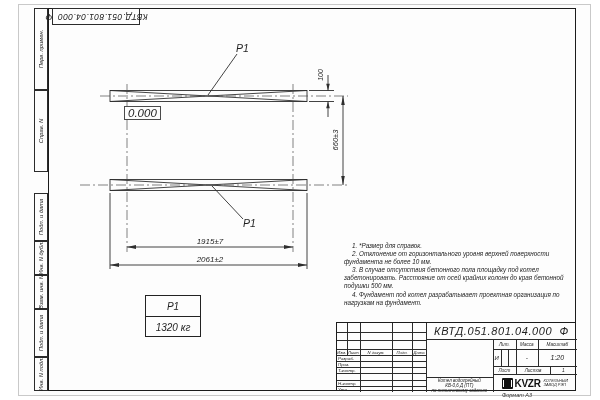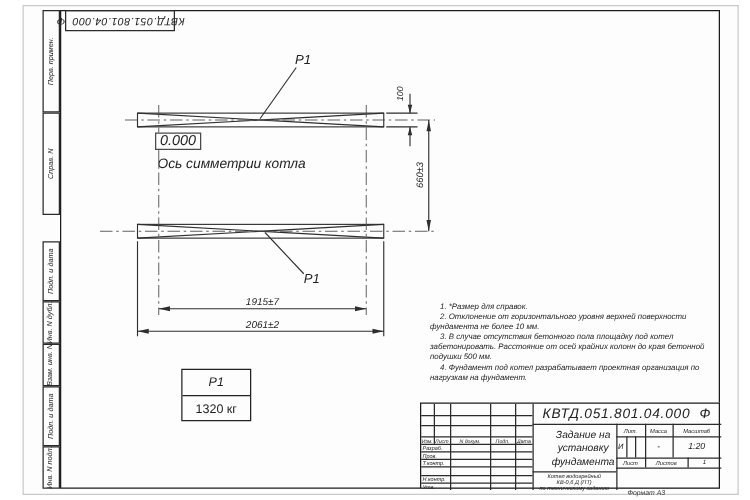--- a/index.html
+++ b/index.html
@@ -99,29 +99,28 @@
       <polygon points="328,90.5 326.2,83.8 329.8,83.8"></polygon>
       <polygon points="328,101.5 326.2,108.2 329.8,108.2"></polygon>
       <polygon points="343,96 341.2,105 344.8,105"></polygon>
       <polygon points="343,185 341.2,176 344.8,176"></polygon>
     </g>
   </svg>
 
   <div class="abs lbl" style="left:236px;top:42px;font-size:10.5px;">Р1</div>
   <div class="abs lbl" style="left:243px;top:217px;font-size:10.5px;">Р1</div>
   <div class="abs elev" style="left:124px;top:106px;">0.000</div>
-  <div class="abs lbl" style="left:126px;top:125px;font-size:11px;">Ось симметрии котла</div>
   <div class="abs lbl dim" style="left:170px;top:237px;width:80px;">1915±7</div>
   <div class="abs lbl dim" style="left:170px;top:254.5px;width:80px;">2061±2</div>
   <div class="abs lbl dim rot" style="left:307px;top:70px;width:30px;height:10px;font-size:7px;">100</div>
   <div class="abs lbl dim rot" style="left:316px;top:135px;width:40px;height:10px;font-size:7.5px;">660±3</div>
 
   <div class="abs" style="left:145px;top:295px;width:56px;height:42px;border:1.1px solid #222;background:#fdfdfd;">
     <div style="height:20px;border-bottom:1px solid #222;display:flex;align-items:center;justify-content:center;font-size:10px;font-style:italic;">Р1</div>
-    <div style="height:20px;display:flex;align-items:center;justify-content:center;font-size:10px;">1320 кг</div>
+    <div style="height:20px;display:flex;align-items:center;justify-content:center;font-size:10px;font-style:italic;">1320 кг</div>
   </div>
 
   <div class="abs notes" style="left:344px;top:242px;width:225px;">
     <p>1. *Размер для справок.</p>
     <p>2. Отклонение от горизонтального уровня верхней поверхности фундамента не более 10 мм.</p>
     <p>3. В случае отсутствия бетонного пола площадку под котел забетонировать. Расстояние от осей крайних колонн до края бетонной подушки 500 мм.</p>
     <p>4. Фундамент под котел разрабатывает проектная организация по нагрузкам на фундамент.</p>
   </div>
 
   <div class="abs tb">
@@ -160,33 +159,42 @@
     <div class="t" style="left:23.3px;top:26px;width:31.5px;height:6px;font-size:4.2px;">N докум.</div>
     <div class="t" style="left:54.8px;top:26px;width:20.5px;height:6px;font-size:4.2px;">Подп.</div>
     <div class="t" style="left:75.3px;top:26px;width:13.7px;height:6px;font-size:4.2px;">Дата</div>
 
     <div class="t" style="left:1px;top:32px;width:22px;height:6px;font-size:4.4px;justify-content:flex-start;">Разраб.</div>
     <div class="t" style="left:1px;top:38px;width:22px;height:6px;font-size:4.4px;justify-content:flex-start;">Пров.</div>
     <div class="t" style="left:1px;top:44px;width:22px;height:6px;font-size:4.4px;justify-content:flex-start;">Т.контр.</div>
     <div class="t" style="left:1px;top:57px;width:22px;height:6px;font-size:4.4px;justify-content:flex-start;">Н.контр.</div>
     <div class="t" style="left:1px;top:63px;width:22px;height:6px;font-size:4.4px;justify-content:flex-start;">Утв.</div>
 
-    <div class="t" style="left:90px;top:17px;width:65px;height:36px;font-size:8.2px;line-height:11px;padding:0 7px;white-space:normal;">Задание на установку фундамента</div>
     <div class="t" style="left:89px;top:55px;width:66.7px;height:5px;font-size:4.5px;">Котел водогрейный</div>
     <div class="t" style="left:89px;top:60px;width:66.7px;height:5px;font-size:4.5px;">КВ-0,6 Д (ПТ)</div>
     <div class="t" style="left:89px;top:64.5px;width:66.7px;height:5px;font-size:4.5px;">по техническому заданию</div>
 
     <div class="t" style="left:155.7px;top:16px;width:23.3px;height:10px;font-size:4.6px;">Лит.</div>
     <div class="t" style="left:179px;top:16px;width:21.7px;height:10px;font-size:4.6px;">Масса</div>
     <div class="t" style="left:200.7px;top:16px;width:39.3px;height:10px;font-size:4.6px;">Масштаб</div>
     <div class="t" style="left:155.7px;top:26px;width:7.8px;height:17px;font-size:6px;">И</div>
     <div class="t" style="left:179px;top:26px;width:21.7px;height:17px;font-size:6.5px;">-</div>
     <div class="t" style="left:200.7px;top:26px;width:39.3px;height:17px;font-size:7px;">1:20</div>
 
     <div class="t" style="left:155.7px;top:43px;width:23.3px;height:8px;font-size:4.6px;">Лист</div>
     <div class="t" style="left:179px;top:43px;width:34px;height:8px;font-size:4.6px;">Листов</div>
     <div class="t" style="left:213px;top:43px;width:27px;height:8px;font-size:5px;">1</div>
 
+    <div class="t" style="left:155.7px;top:51px;width:84.3px;height:18px;">
+      <span class="logo-mark">
+          <i></i>
+        </span>
+      <span style="font-size:10px;font-weight:bold;font-style:normal;letter-spacing:-.3px;color:#111;">KVZR</span>
+      <span style="display:inline-flex;flex-direction:column;margin-left:3px;text-align:left;">
+        <span style="font-size:3.9px;line-height:4.4px;">КОТЕЛЬНЫЙ</span>
+        <span style="font-size:3.9px;line-height:4.4px;">ЗАВОД РЭП</span>
+      </span>
+    </div>
   </div>
 
   <div class="abs fmt" style="left:492px;top:392px;width:50px;">Формат А3</div>
 
 </div>
 
 </body></html>

